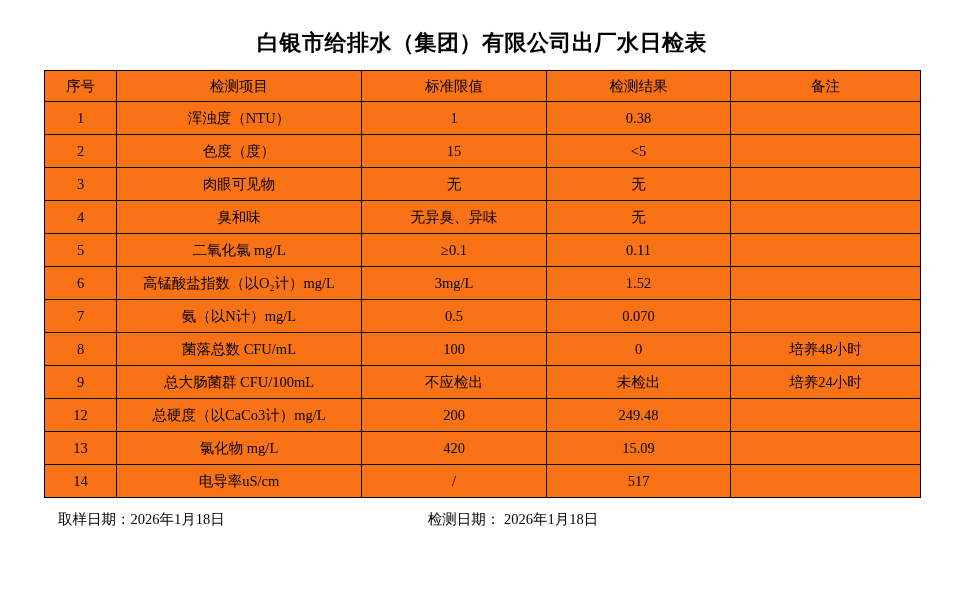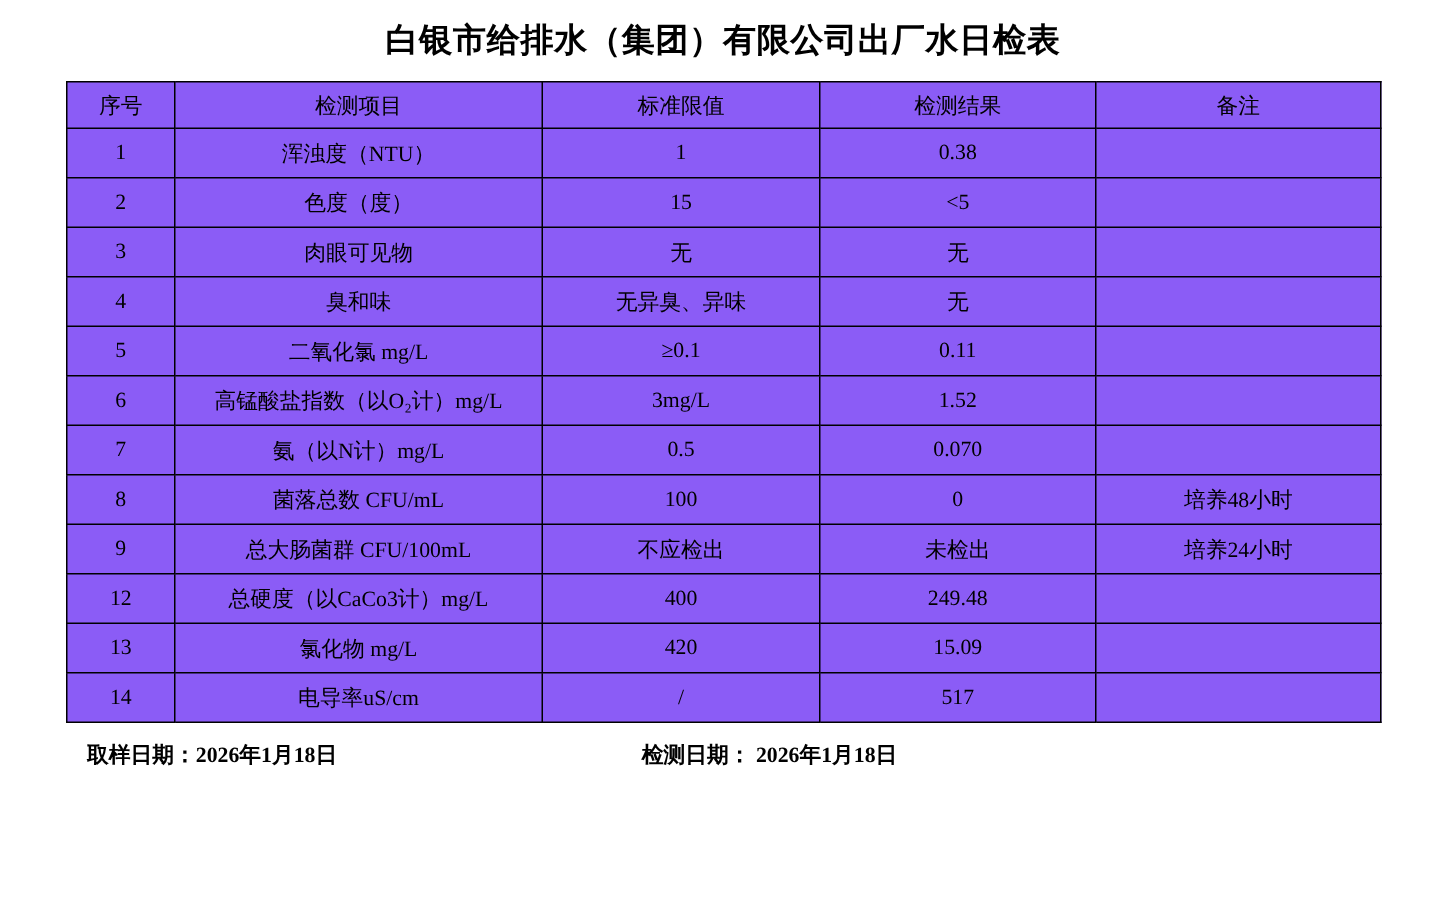--- a/index.html
+++ b/index.html
@@ -19,31 +19,31 @@
     width: 964px;
     height: 608px;
     box-sizing: border-box;
   }
   .title {
     text-align: center;
     font-family: "Liberation Serif", serif;
     font-size: 22px;
     font-weight: bold;
     letter-spacing: 0.5px;
-    padding-top: 12px;
+    padding-top: 28px;
     padding-bottom: 12px;
   }
   .table-wrap {
     padding: 0 44px;
   }
   table.report {
     border-collapse: collapse;
     width: 876px;
     table-layout: fixed;
-    background: #8b5cf6;
+    background: #f97316;
   }
   table.report td, table.report th {
     border: 1px solid #000000;
     height: 32px;
     text-align: center;
     vertical-align: middle;
     font-size: 14.5px;
     font-weight: normal;
     font-family: "Liberation Serif", serif;
     padding: 0 2px;
@@ -53,21 +53,20 @@
   }
   .col-no     { width: 72px; }
   .col-item   { width: 245px; }
   .col-limit  { width: 185px; }
   .col-result { width: 184px; }
   .col-note   { width: 190px; }
   .footer {
     display: flex;
     padding: 12px 58px 0 58px;
     font-size: 14.5px;
-    font-weight: bold;
   }
   .footer .f-sample { width: 300px; text-align: left; }
   .footer .f-test   { width: 310px; text-align: center; }
   .footer .f-filler { flex: 1; text-align: left; }
 </style>
 </head>
 <body>
 
 <div class="page">
 
@@ -151,21 +150,21 @@
         <tr>
           <td>9</td>
           <td>总大肠菌群 CFU/100mL</td>
           <td>不应检出</td>
           <td>未检出</td>
           <td>培养24小时</td>
         </tr>
         <tr>
           <td>12</td>
           <td>总硬度（以CaCo3计）mg/L</td>
-          <td>400</td>
+          <td>200</td>
           <td>249.48</td>
           <td></td>
         </tr>
         <tr>
           <td>13</td>
           <td>氯化物 mg/L</td>
           <td>420</td>
           <td>15.09</td>
           <td></td>
         </tr>

